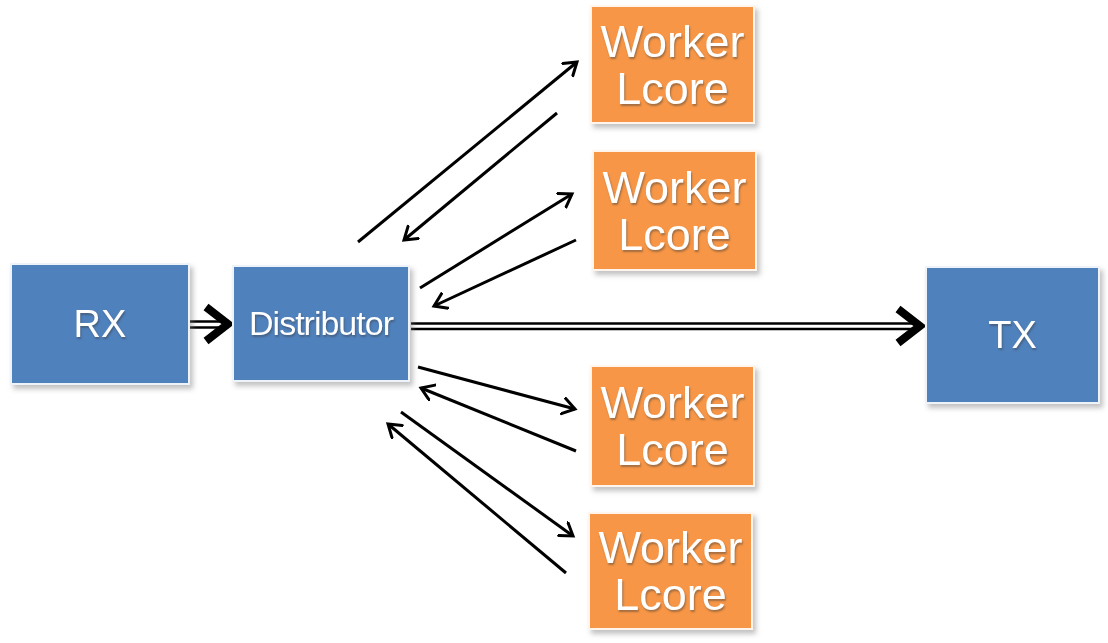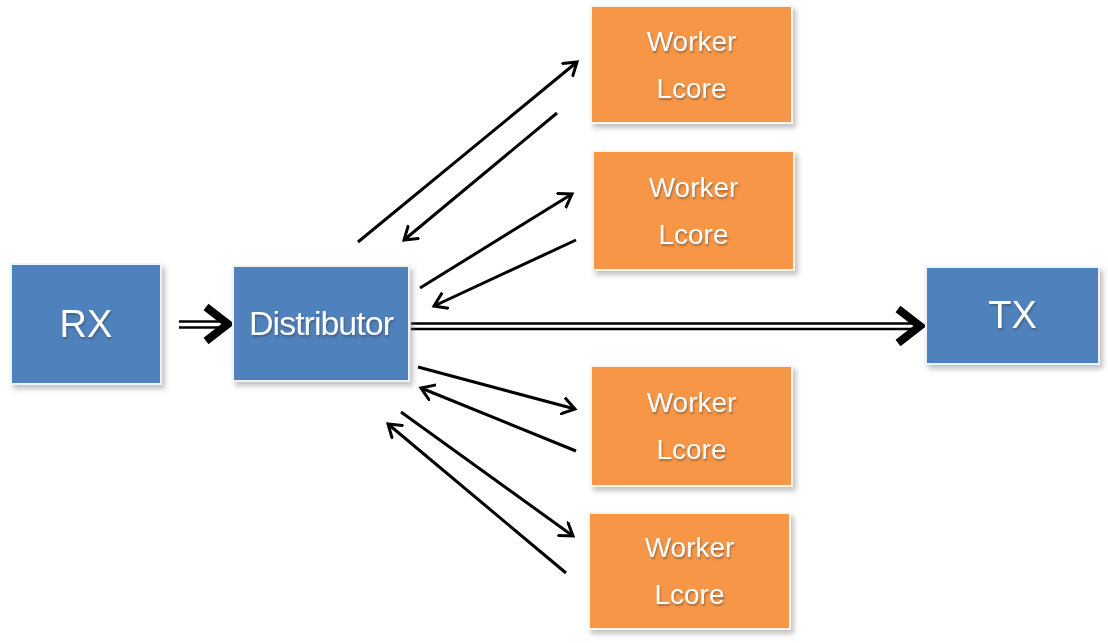--- a/index.html
+++ b/index.html
@@ -31,25 +31,25 @@
     color: #ffffff;
     text-align: center;
     box-sizing: border-box;
     border: 2px solid rgba(255,255,255,0.9);
     box-shadow: 3px 4px 5px rgba(120,120,120,0.45);
     text-shadow: 1px 2px 2px rgba(60,60,60,0.45);
   }
   .node.blue   { background: #4f81bd; }
   .node.orange { background: #f79646; }
 
-  .node-rx          { left: 10px;  top: 263px; width: 152px; height: 122px; font-size: 38px; }
+  .node-rx          { left: 10px;  top: 263px; width: 180px; height: 122px; font-size: 38px; }
   .node-distributor { left: 232px; top: 265px; width: 178px; height: 117px; font-size: 34px; letter-spacing: -1px; }
-  .node-tx          { left: 925px; top: 266px; width: 175px; height: 99px; font-size: 38px; }
+  .node-tx          { left: 925px; top: 266px; width: 175px; height: 138px; font-size: 38px; }
 
-  .node-worker { width: 203px; font-size: 28px; line-height: 47px; justify-content: center; }
+  .node-worker { width: 165px; font-size: 45px; line-height: 47px; justify-content: center; }
   .node-worker-1 { left: 590px; top: 5px;   height: 119px; }
   .node-worker-2 { left: 592px; top: 150px; height: 121px; }
   .node-worker-3 { left: 590px; top: 365px; height: 122px; }
   .node-worker-4 { left: 588px; top: 512px; height: 118px; }
 </style>
 </head>
 <body>
 
 <div class="canvas">
 

